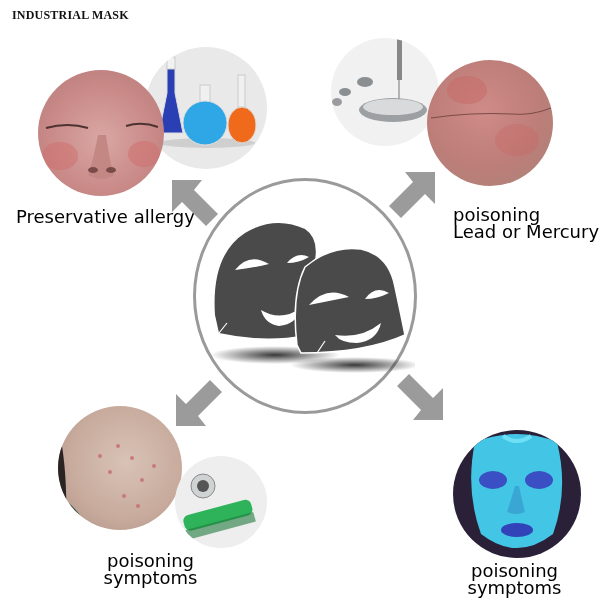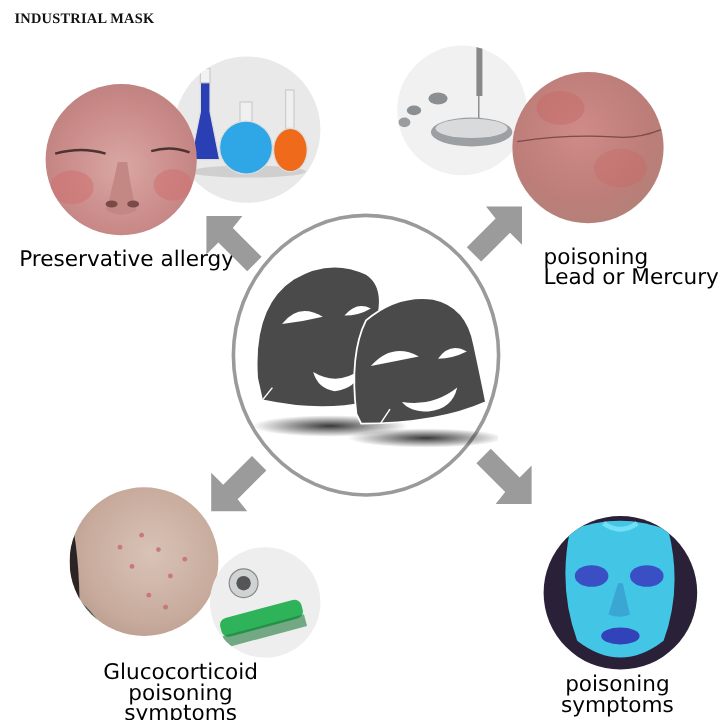--- a/index.html
+++ b/index.html
@@ -130,21 +130,20 @@
   </div>
   <div class="circle" style="left:175px;top:456px;width:92px;height:92px;background:#eeeeee;">
     <svg width="92" height="92" viewBox="0 0 92 92">
       <circle cx="28" cy="30" r="12" fill="#cfd3d3" stroke="#888"></circle>
       <circle cx="28" cy="30" r="6" fill="#555"></circle>
       <rect x="8" y="52" width="70" height="16" rx="6" fill="#2fb35a" transform="rotate(-15 40 60)"></rect>
       <rect x="8" y="66" width="70" height="10" fill="#1f7a3c" transform="rotate(-15 40 60)" opacity="0.6"></rect>
     </svg>
   </div>
   <div class="label" style="left:69px;top:552px;text-align:center;width:163px;">
-    <div>Glucocorticoid</div>
     <div>poisoning symptoms</div>
   </div>
 </div>
 
 <div>
   <svg class="arrow" style="left:395px;top:372px;" width="52" height="50" viewBox="0 0 52 50">
     <polygon points="48,48 18,48 26,38 2,14 14,2 38,26 48,16" fill="#9b9b9b"></polygon>
   </svg>
   <div class="circle" style="left:453px;top:430px;width:128px;height:128px;background:#2a2038;">
     <svg width="128" height="128" viewBox="0 0 128 128">

